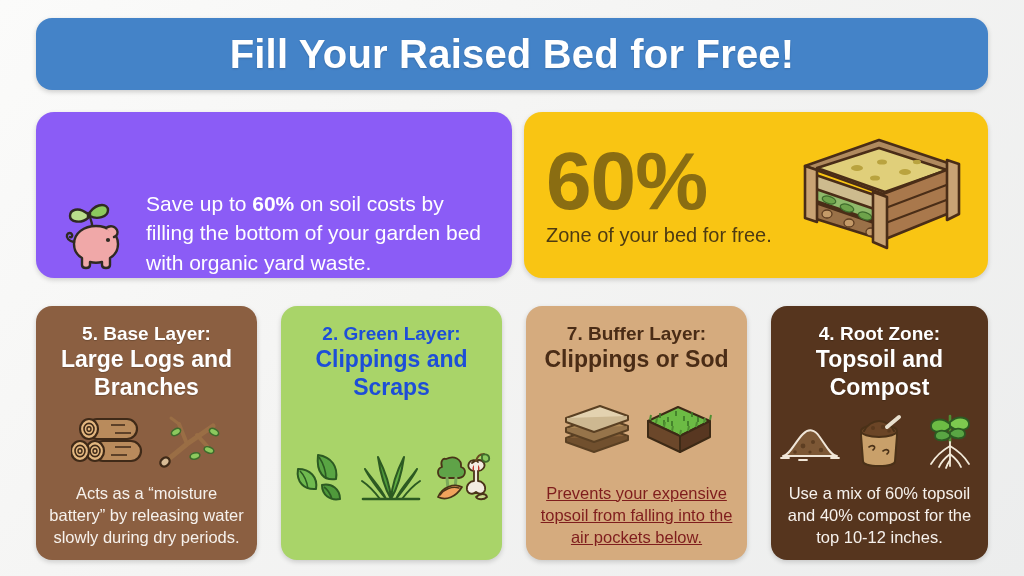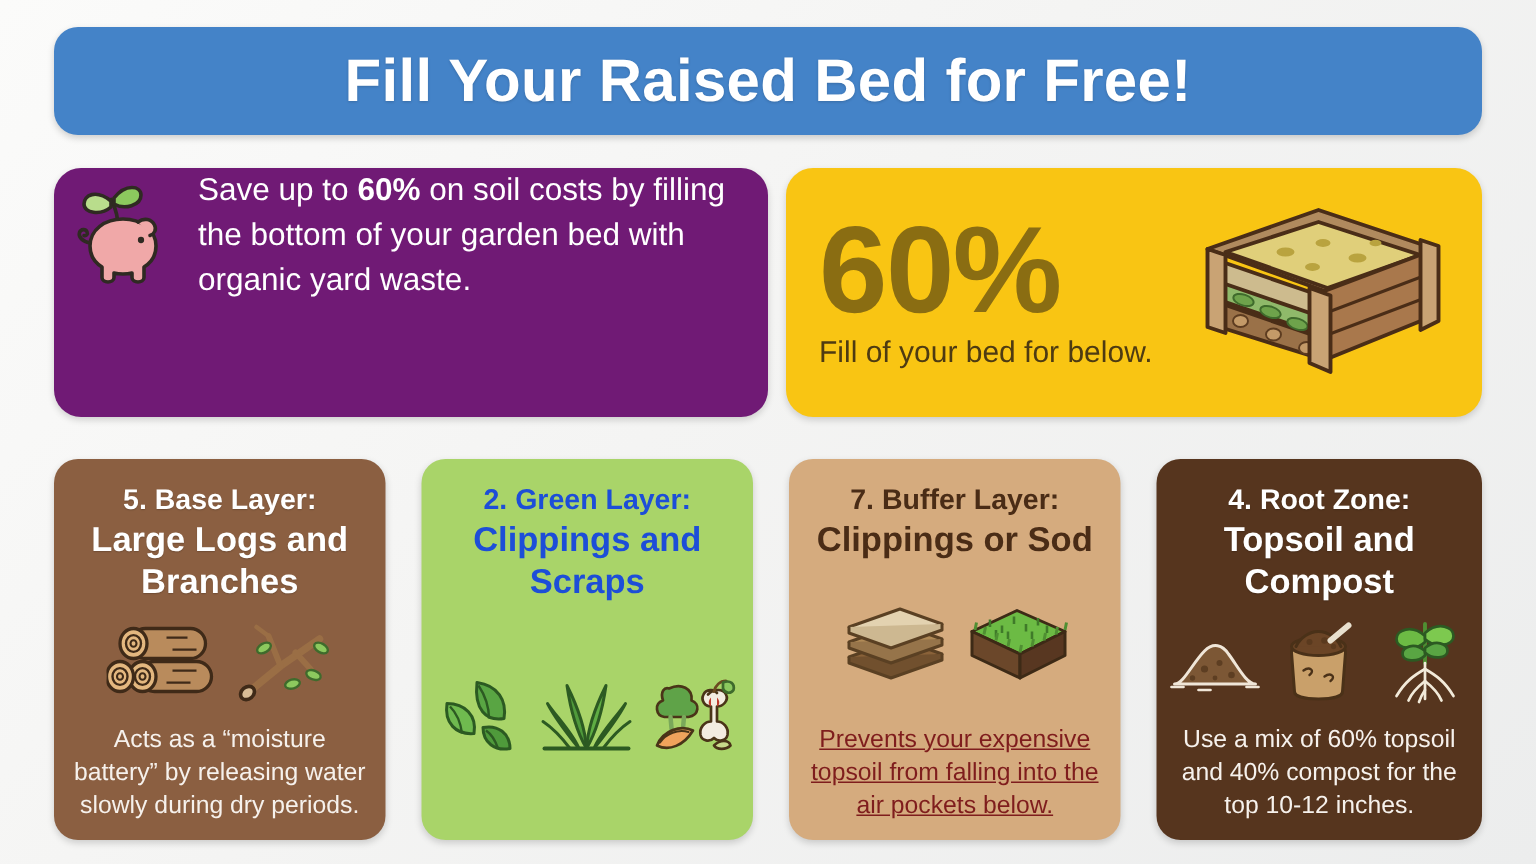--- a/index.html
+++ b/index.html
@@ -45,26 +45,26 @@
     text-shadow: 0 1px 2px rgba(0,0,0,0.18);
   }
 
   
   .savings-card {
     position: absolute;
     left: 36px;
     top: 112px;
     width: 476px;
     height: 166px;
-    background: #701a75;
+    background: #8b5cf6;
     border-radius: 18px;
     box-shadow: 0 2px 5px rgba(0,0,0,0.16);
     display: flex;
-    align-items: flex-start;
-    padding: 0 18px 0 0;
+    align-items: flex-end;
+    padding: 0 18px 0 14px;
     box-sizing: border-box;
   }
   .savings-text {
     color: #ffffff;
     font-size: 21px;
     line-height: 1.42;
     margin-left: 10px;
   }
   .savings-text b { font-weight: bold; }
 
@@ -186,21 +186,21 @@
       </svg>
     </span>
     <div class="savings-text">
       <span>Save up to </span><b>60%</b><span> on soil costs by filling the bottom of your garden bed with organic yard waste.</span>
     </div>
   </div>
 
   <div class="stat-card">
     <div class="stat-left">
       <div class="stat-number">60%</div>
-      <div class="stat-caption">Fill of your bed for below.</div>
+      <div class="stat-caption">Zone of your bed for free.</div>
     </div>
     <div class="stat-art">
       <svg width="185" height="130" viewBox="0 0 185 130">
         <g stroke="#4a2d17" stroke-width="2.6" stroke-linejoin="round" stroke-linecap="round">
 
           <path d="M18 36 L92 10 L170 36 L96 64 Z" fill="#b08a5e"></path>
 
           <path d="M26 44 L96 68 L96 104 L26 82 Z" fill="#cdbb8e"></path>
           <path d="M26 58 L96 82 L96 94 L26 70 Z" fill="#8fb96a"></path>
           <path d="M26 72 L96 96 L96 110 L26 88 Z" fill="#9a7148"></path>

